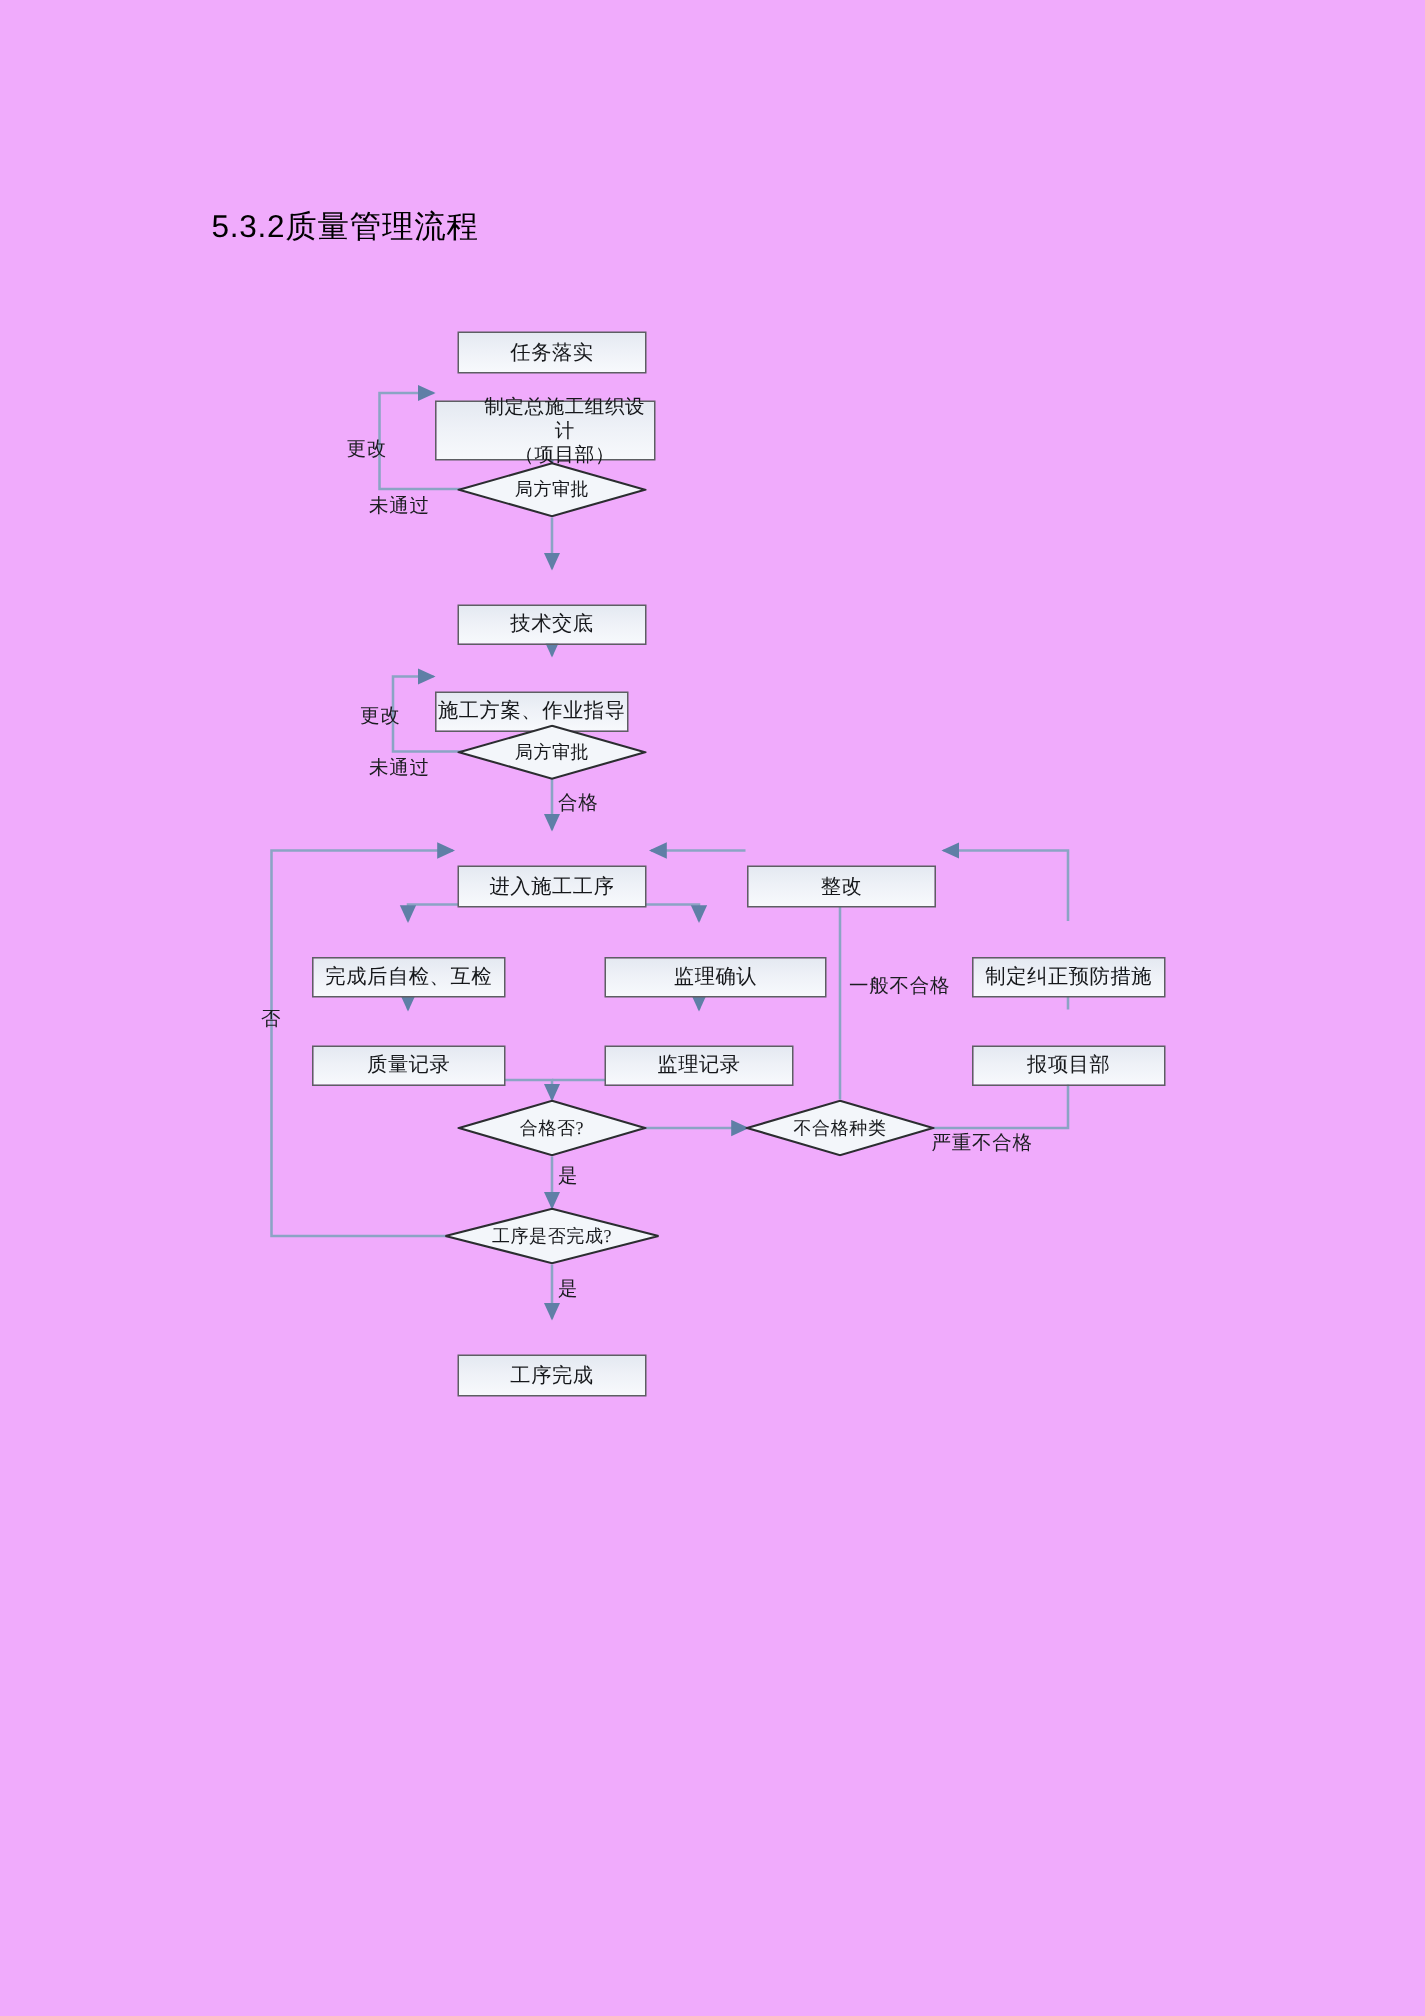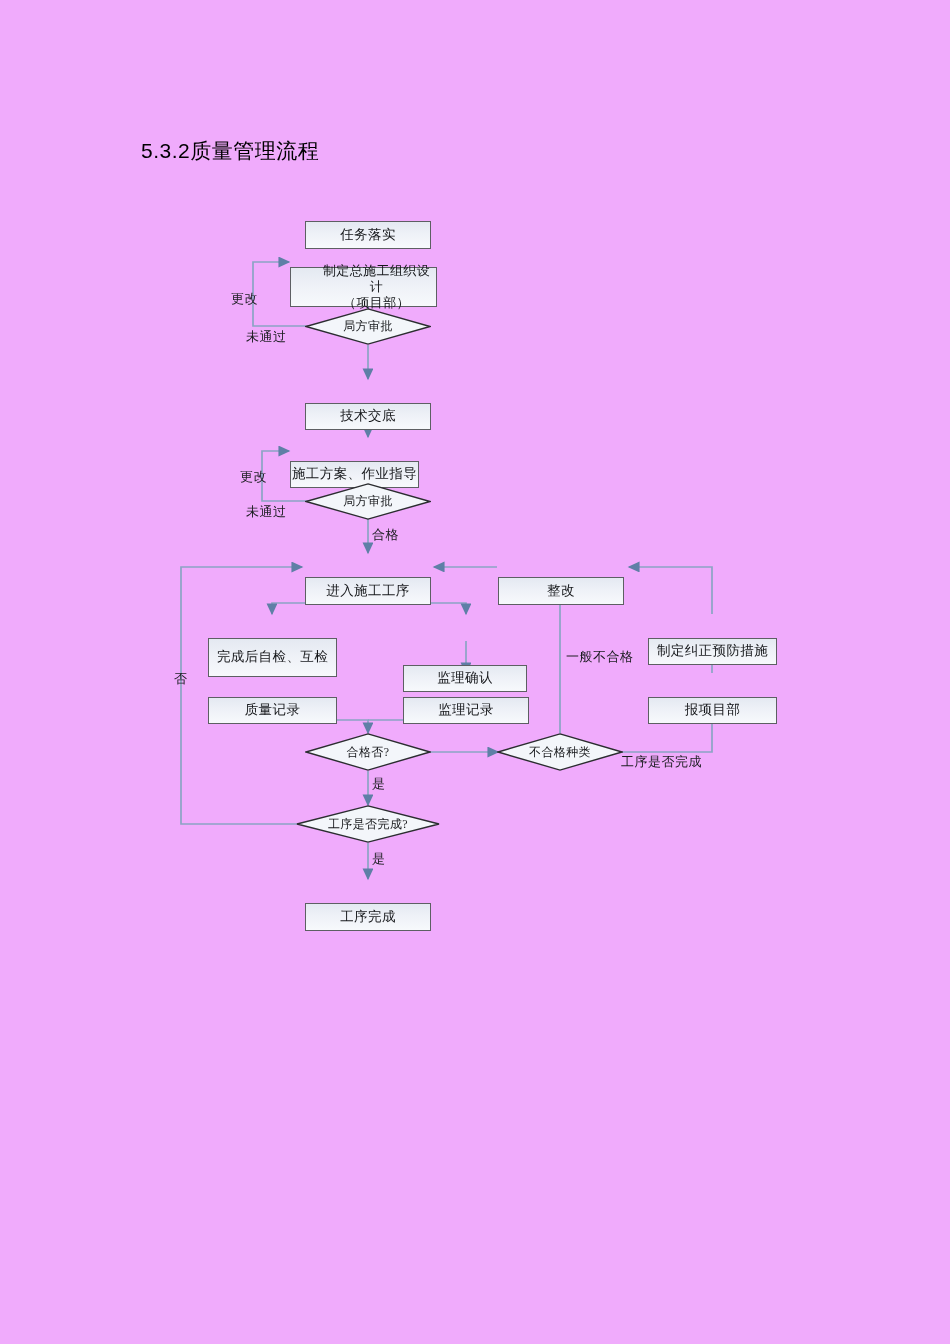--- a/index.html
+++ b/index.html
@@ -184,25 +184,25 @@
   </div>
 
   <div class="node box" style="left:305px; top:553px; width:126px; height:28px;">
     <span>进入施工工序</span>
   </div>
 
   <div class="node box" style="left:498px; top:553px; width:126px; height:28px;">
     <span>整改</span>
   </div>
 
-  <div class="node box" style="left:208px; top:614px; width:129px; height:39px;">
+  <div class="node box" style="left:208px; top:614px; width:129px; height:27px;">
     <span>完成后自检、互检</span>
   </div>
 
-  <div class="node box" style="left:403px; top:641px; width:124px; height:27px;align-items:center;">
+  <div class="node box" style="left:403px; top:614px; width:148px; height:27px;align-items:center;">
     <span>监理确认</span>
   </div>
 
   <div class="node box" style="left:648px; top:614px; width:129px; height:27px;">
     <span>制定纠正预防措施</span>
   </div>
 
   <div class="node box" style="left:208px; top:673px; width:129px; height:27px;">
     <span>质量记录</span>
   </div>
@@ -247,19 +247,19 @@
   <div class="edge-label" style="left:240px; top:468px;">更改</div>
 
   <div class="edge-label" style="left:246px; top:503px;">未通过</div>
 
   <div class="edge-label" style="left:372px; top:526px;">合格</div>
 
   <div class="edge-label vertical" style="left:170px; top:662px;">否</div>
 
   <div class="edge-label" style="left:566px; top:648px;">一般不合格</div>
 
-  <div class="edge-label" style="left:621px; top:753px;">工序是否完成</div>
+  <div class="edge-label" style="left:621px; top:753px;">严重不合格</div>
 
   <div class="edge-label" style="left:372px; top:775px;">是</div>
 
   <div class="edge-label" style="left:372px; top:850px;">是</div>
 
 </div>
 
 </body></html>

